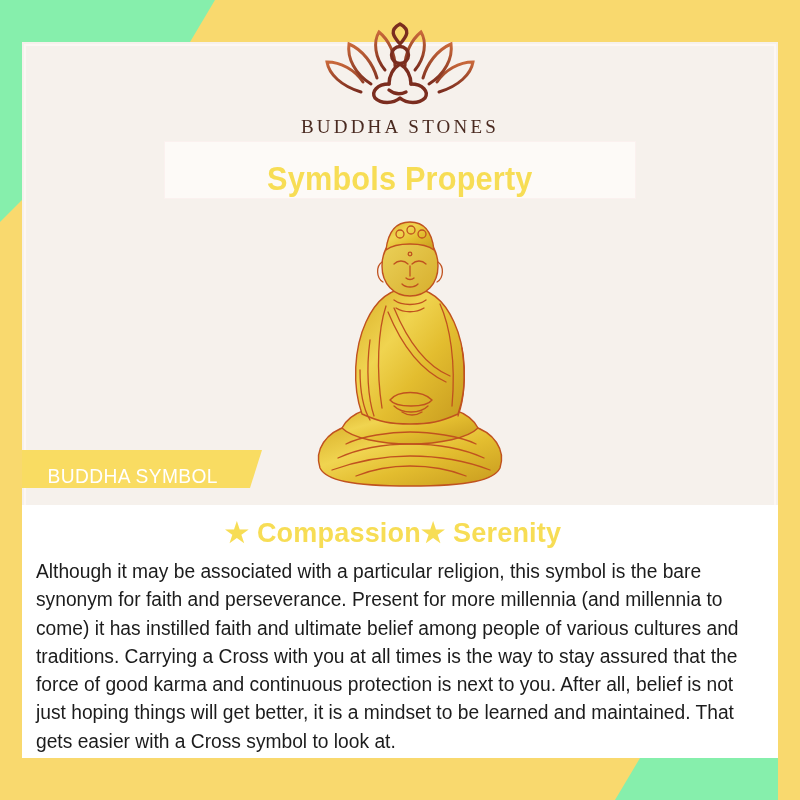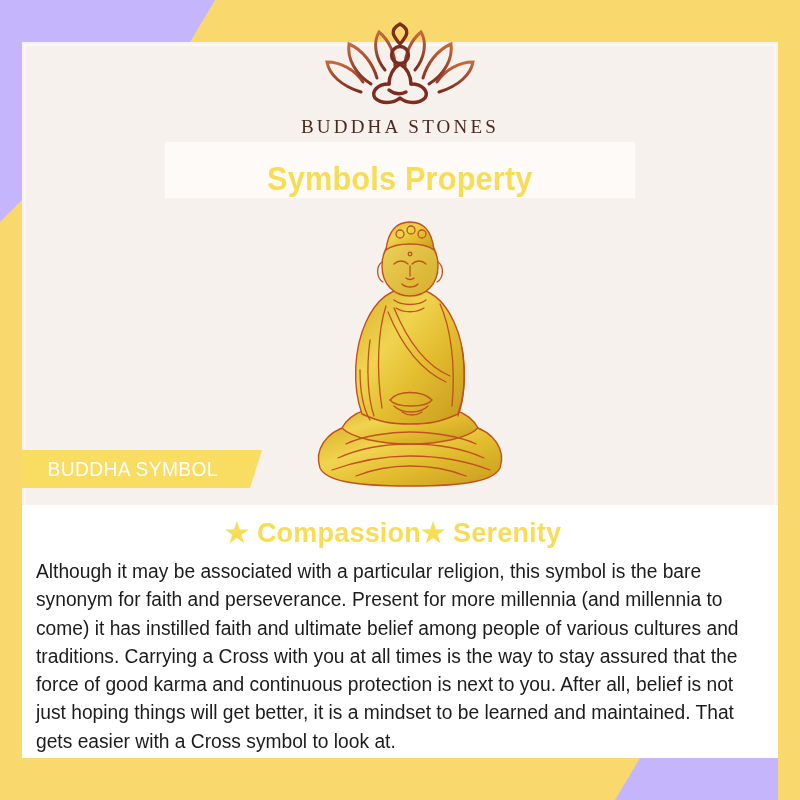--- a/index.html
+++ b/index.html
@@ -10,21 +10,21 @@
     width: 800px;
     height: 800px;
     overflow: hidden;
     font-family: "Liberation Sans", sans-serif;
     background: #f6f1ec;
   }
   #page {
     position: relative;
     width: 800px;
     height: 800px;
-    background: #c4b5fd;
+    background: #86efac;
     overflow: hidden;
   }
 
   
   .frame-top {
     position: absolute;
     top: 0; left: 0;
     width: 800px; height: 42px;
     background: #f9d96e;
     clip-path: polygon(215px 0, 800px 0, 800px 42px, 190px 42px);
@@ -118,21 +118,21 @@
   .buddha-svg { display: block; width: 240px; height: 300px; }
 
   
   .symbol-tag {
     position: absolute;
     left: 22px; top: 450px;
     width: 240px; height: 38px;
     background: #f9dc62;
     clip-path: polygon(0 0, 240px 0, 228px 38px, 0 38px);
     display: flex;
-    align-items: center;
+    align-items: flex-end;
   }
   .symbol-tag-label {
     margin-left: 22px;
     color: #ffffff;
     font-size: 20px;
     letter-spacing: 0.4px;
     font-family: "Liberation Sans Narrow", "Liberation Sans", sans-serif;
     transform: scaleX(0.96);
   }
 

